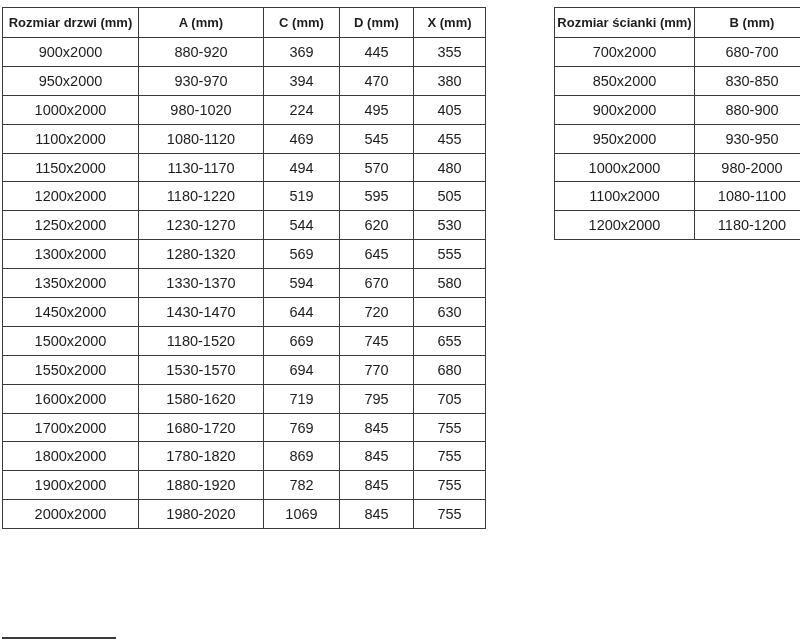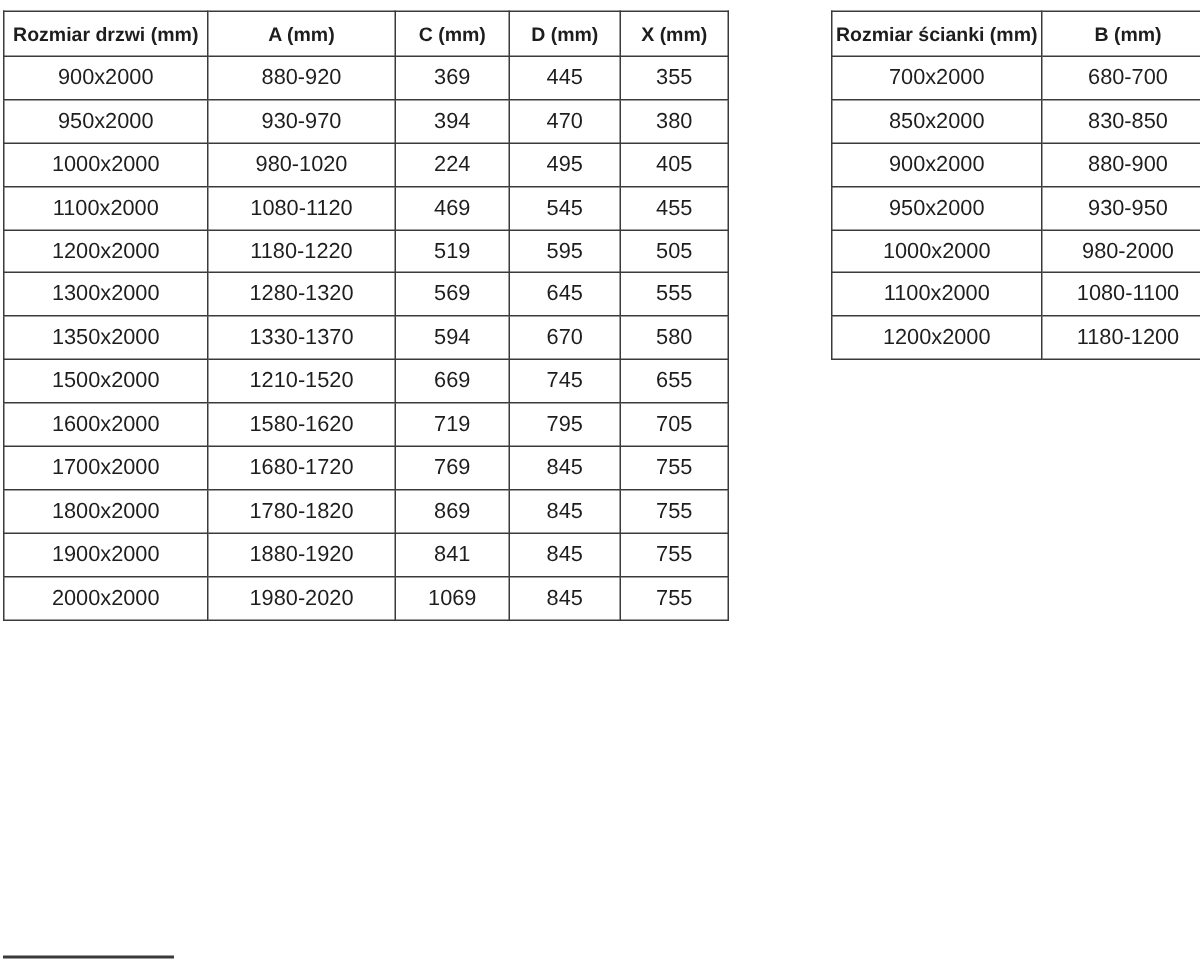--- a/index.html
+++ b/index.html
@@ -90,46 +90,74 @@
         <td>405</td>
       </tr>
       <tr>
         <td>1100x2000</td>
         <td>1080-1120</td>
         <td>469</td>
         <td>545</td>
         <td>455</td>
       </tr>
       <tr>
+        <td>1150x2000</td>
+        <td>1130-1170</td>
+        <td>494</td>
+        <td>570</td>
+        <td>480</td>
+      </tr>
+      <tr>
         <td>1200x2000</td>
         <td>1180-1220</td>
         <td>519</td>
         <td>595</td>
         <td>505</td>
       </tr>
       <tr>
+        <td>1250x2000</td>
+        <td>1230-1270</td>
+        <td>544</td>
+        <td>620</td>
+        <td>530</td>
+      </tr>
+      <tr>
         <td>1300x2000</td>
         <td>1280-1320</td>
         <td>569</td>
         <td>645</td>
         <td>555</td>
       </tr>
       <tr>
         <td>1350x2000</td>
         <td>1330-1370</td>
         <td>594</td>
         <td>670</td>
         <td>580</td>
       </tr>
       <tr>
+        <td>1450x2000</td>
+        <td>1430-1470</td>
+        <td>644</td>
+        <td>720</td>
+        <td>630</td>
+      </tr>
+      <tr>
         <td>1500x2000</td>
-        <td>1210-1520</td>
+        <td>1180-1520</td>
         <td>669</td>
         <td>745</td>
         <td>655</td>
+      </tr>
+      <tr>
+        <td>1550x2000</td>
+        <td>1530-1570</td>
+        <td>694</td>
+        <td>770</td>
+        <td>680</td>
       </tr>
       <tr>
         <td>1600x2000</td>
         <td>1580-1620</td>
         <td>719</td>
         <td>795</td>
         <td>705</td>
       </tr>
       <tr>
         <td>1700x2000</td>
@@ -141,21 +169,21 @@
       <tr>
         <td>1800x2000</td>
         <td>1780-1820</td>
         <td>869</td>
         <td>845</td>
         <td>755</td>
       </tr>
       <tr>
         <td>1900x2000</td>
         <td>1880-1920</td>
-        <td>841</td>
+        <td>782</td>
         <td>845</td>
         <td>755</td>
       </tr>
       <tr>
         <td>2000x2000</td>
         <td>1980-2020</td>
         <td>1069</td>
         <td>845</td>
         <td>755</td>
       </tr>

